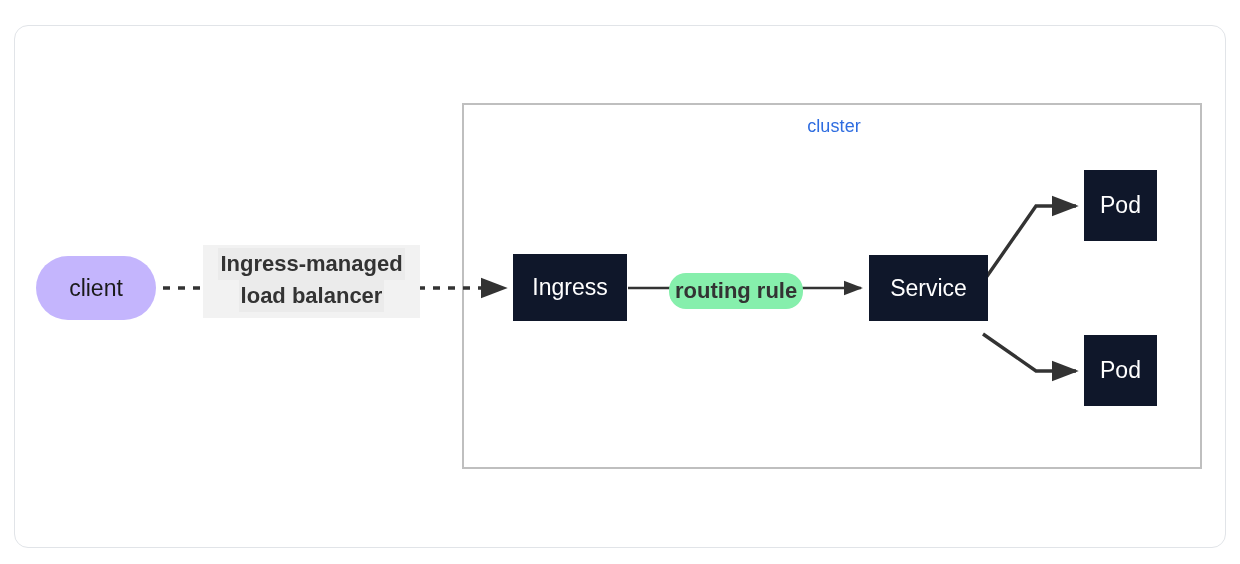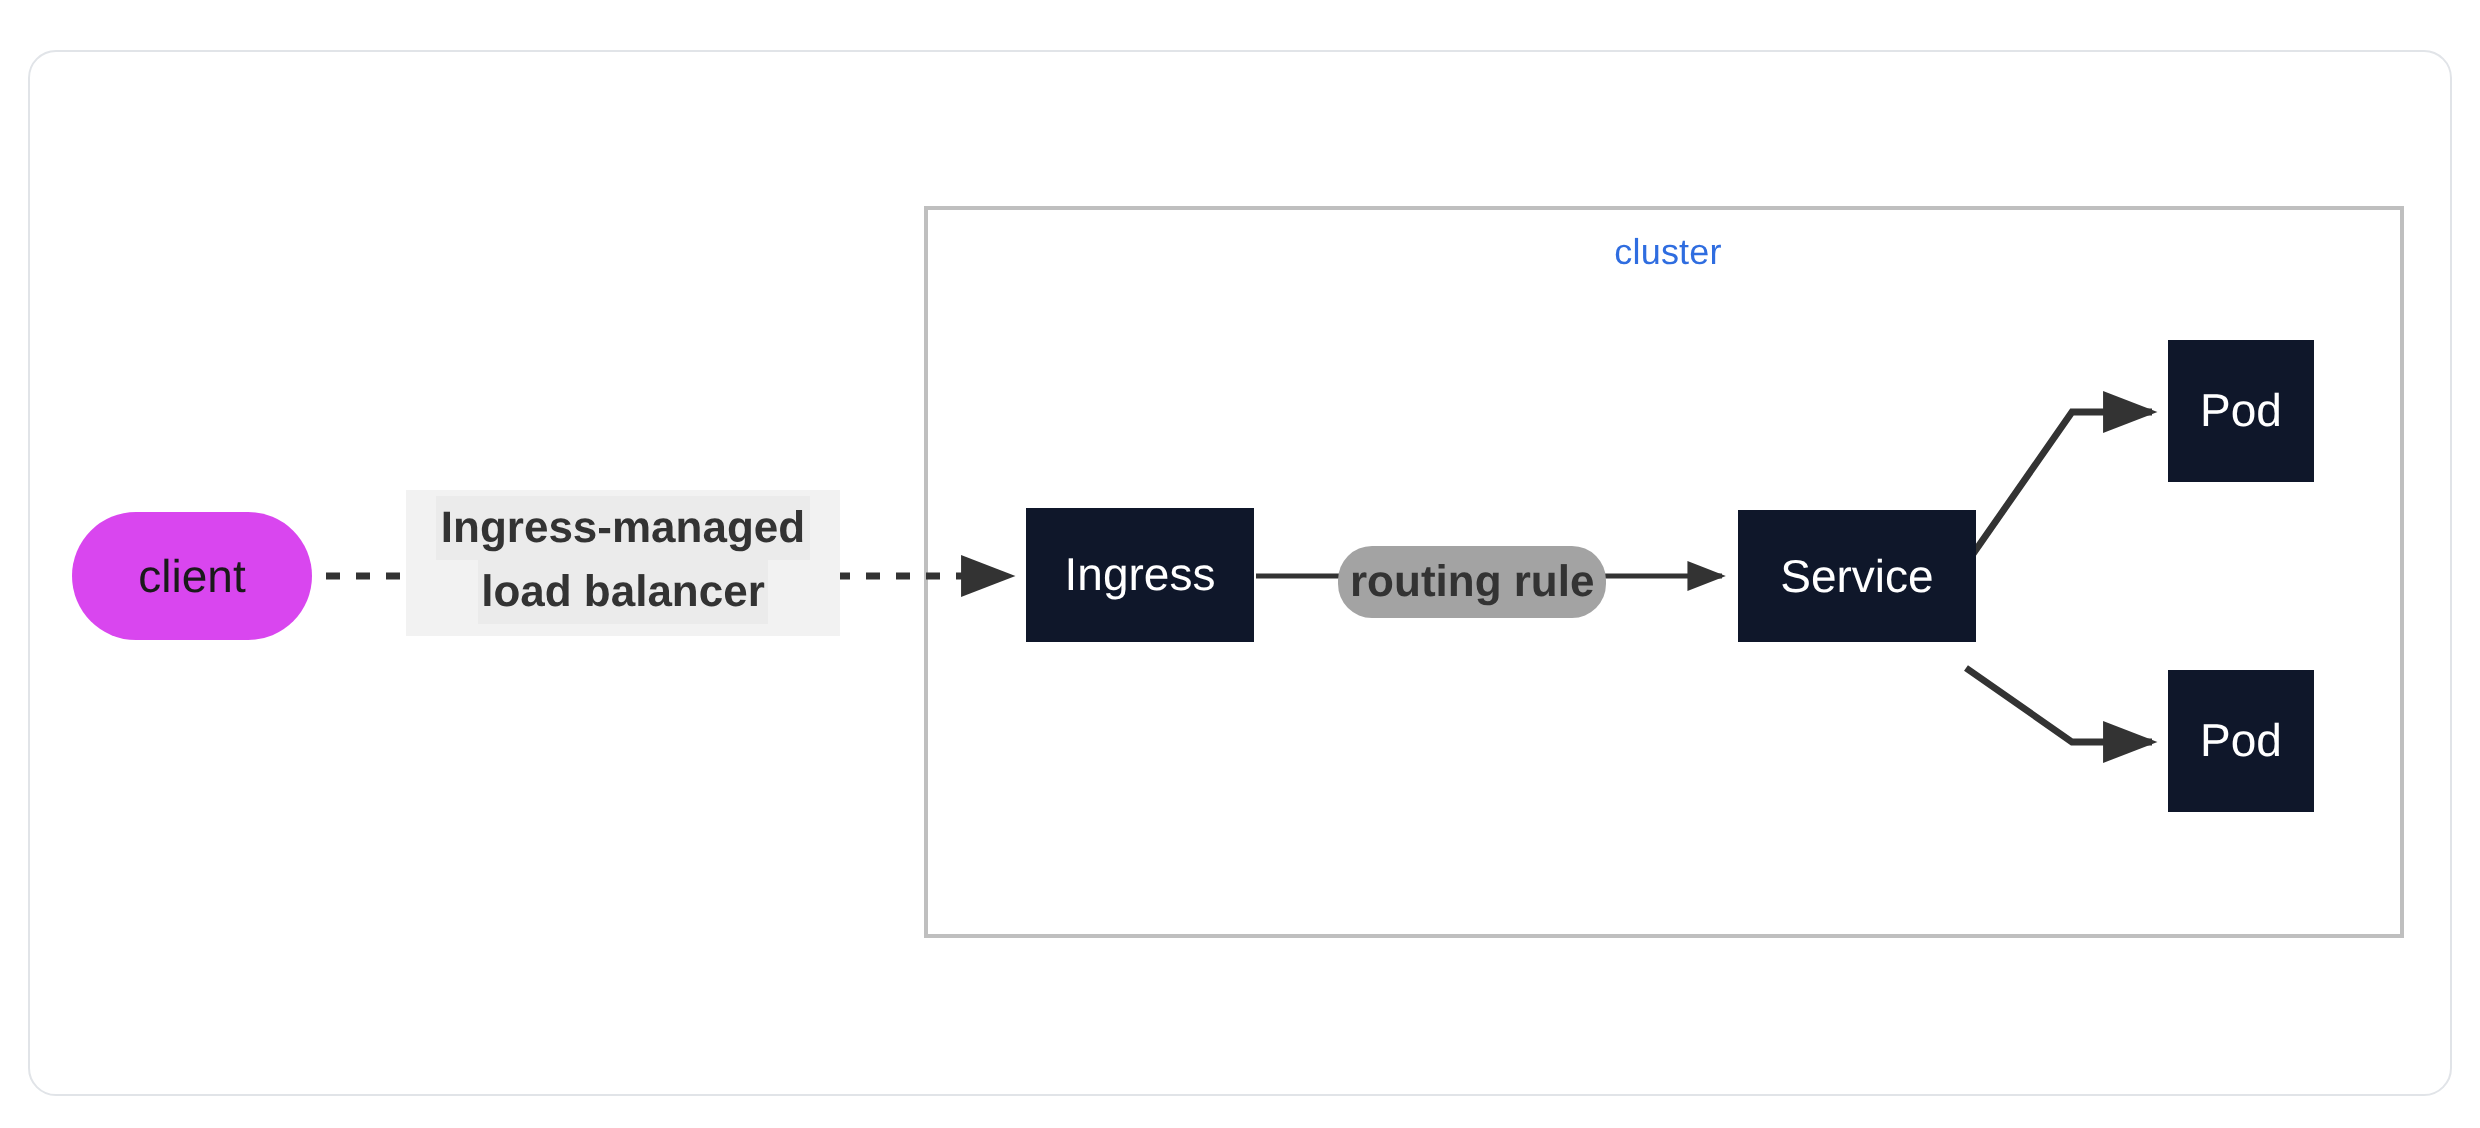--- a/index.html
+++ b/index.html
@@ -88,21 +88,21 @@
     width: 73px;
     height: 71px;
   }
   
   #node-client {
     position: absolute;
     left: 36px;
     top: 256px;
     width: 120px;
     height: 64px;
-    background: #d946ef;
+    background: #c4b5fd;
     border-radius: 32px;
     display: flex;
     align-items: center;
     justify-content: center;
     color: #1a1a1a;
     font-size: 23px;
     line-height: 1;
     box-sizing: border-box;
   }
   
@@ -134,21 +134,21 @@
   #label-lb-wrap span {
     display: block;
     background: #ebebeb;
     width: fit-content;
     margin: 0 auto;
     padding: 0 2px;
   }
   #label-routing {
     left: 669px;
     top: 273px;
-    background: #a3a3a3;
+    background: #86efac;
     padding: 2px 6px;
     border-radius: 17px;
   }
 </style>
 </head>
 <body>
 
 <div id="canvas">
 
   <div id="outer-frame"></div>

